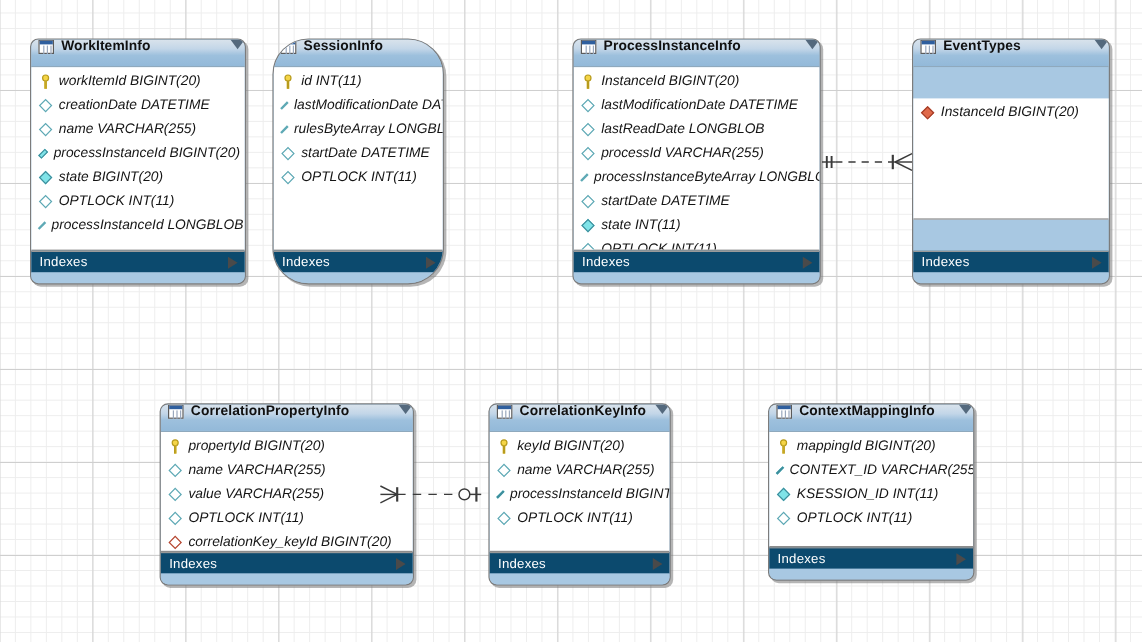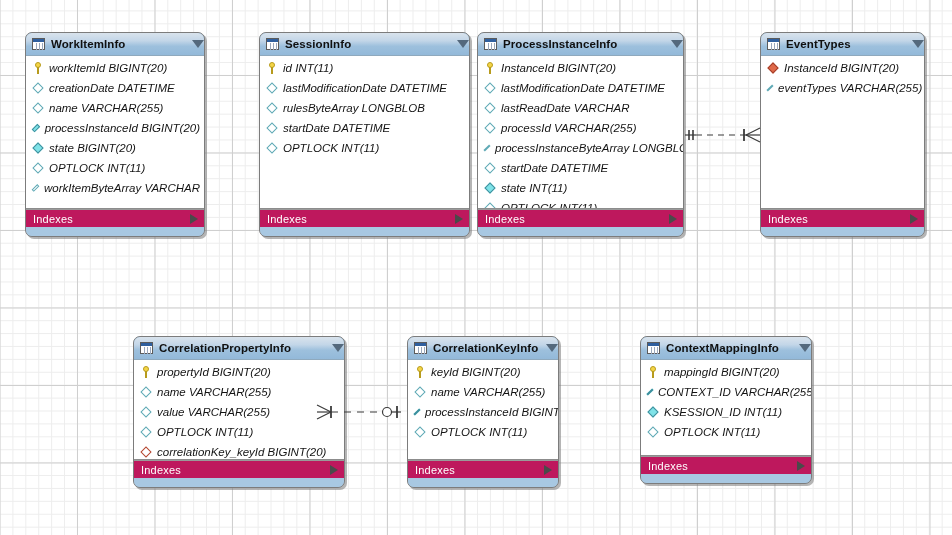--- a/index.html
+++ b/index.html
@@ -43,21 +43,21 @@
     box-shadow: 2px 2px 0 rgba(120,120,120,0.55);
     overflow: hidden;
     display: flex;
     flex-direction: column;
   }
 
   .entity-header {
     height: 22px;
     flex: 0 0 22px;
     display: flex;
-    align-items: center;
+    align-items: flex-start;
     padding: 0 0 0 6px;
     background: linear-gradient(to bottom, #d9e3ec 0%, #c3d6e8 35%, #9dc0dd 60%, #93b9d9 100%);
     border-bottom: 1px solid #8fa9bd;
     border-top-left-radius: 6px;
     border-top-right-radius: 6px;
   }
 
   
   .tbl-icon {
     width: 13px;
@@ -166,21 +166,21 @@
     font-size: 11.5px;
     color: #141414;
     line-height: 13px;
   }
 
   .entity-footer {
     flex: 0 0 auto;
   }
   .indexes-bar {
     height: 17px;
-    background: #be185d;
+    background: #0c4a6e;
     display: flex;
     align-items: center;
     padding: 0 6px 0 7px;
     border-top: 1px solid #9a9a9a;
   }
   .indexes-label {
     font-size: 11px;
     color: #ffffff;
     flex: 1 1 auto;
     letter-spacing: 0.2px;
@@ -236,32 +236,32 @@
           <div class="field-row">
             <span class="ico-dia dia-notnull"></span>
             <span class="field-text">state BIGINT(20)</span>
           </div>
           <div class="field-row">
             <span class="ico-dia dia-null"></span>
             <span class="field-text">OPTLOCK INT(11)</span>
           </div>
           <div class="field-row">
             <span class="ico-dia dia-null"></span>
-            <span class="field-text">workItemByteArray VARCHAR</span>
-          </div>
-        </div>
-        <div class="entity-footer">
-          <div class="indexes-bar">
-            <span class="indexes-label">Indexes</span>
-            <span class="indexes-arrow"></span>
-          </div>
-          <div class="entity-tail"></div>
-        </div>
-      </div>
-      <div class="entity" style="left: 259px; top: 32px; width: 211px; height: 205px;">
+            <span class="field-text">processInstanceId LONGBLOB</span>
+          </div>
+        </div>
+        <div class="entity-footer">
+          <div class="indexes-bar">
+            <span class="indexes-label">Indexes</span>
+            <span class="indexes-arrow"></span>
+          </div>
+          <div class="entity-tail"></div>
+        </div>
+      </div>
+      <div class="entity" style="left: 227px; top: 32px; width: 143px; height: 205px; border-radius: 30px;">
         <div class="entity-header">
           <span class="tbl-icon"></span>
           <span class="entity-title">SessionInfo</span>
           <span class="collapse-arrow"></span>
         </div>
         <div class="entity-body">
           <div class="field-row">
             <span class="field-ico ico-key"></span>
             <span class="field-text">id INT(11)</span>
           </div>
@@ -300,21 +300,21 @@
           <div class="field-row">
             <span class="field-ico ico-key"></span>
             <span class="field-text">InstanceId BIGINT(20)</span>
           </div>
           <div class="field-row">
             <span class="ico-dia dia-null"></span>
             <span class="field-text">lastModificationDate DATETIME</span>
           </div>
           <div class="field-row">
             <span class="ico-dia dia-null"></span>
-            <span class="field-text">lastReadDate VARCHAR</span>
+            <span class="field-text">lastReadDate LONGBLOB</span>
           </div>
           <div class="field-row">
             <span class="ico-dia dia-null"></span>
             <span class="field-text">processId VARCHAR(255)</span>
           </div>
           <div class="field-row">
             <span class="ico-dia dia-null"></span>
             <span class="field-text">processInstanceByteArray LONGBLOB</span>
           </div>
           <div class="field-row">
@@ -331,34 +331,30 @@
           </div>
         </div>
         <div class="entity-footer">
           <div class="indexes-bar">
             <span class="indexes-label">Indexes</span>
             <span class="indexes-arrow"></span>
           </div>
           <div class="entity-tail"></div>
         </div>
       </div>
-      <div class="entity" style="left: 760px; top: 32px; width: 165px; height: 205px;">
+      <div class="entity" style="left: 760px; top: 32px; width: 165px; height: 205px; gap: 26px;">
         <div class="entity-header">
           <span class="tbl-icon"></span>
           <span class="entity-title">EventTypes</span>
           <span class="collapse-arrow"></span>
         </div>
         <div class="entity-body">
           <div class="field-row">
             <span class="ico-dia dia-fk-filled"></span>
             <span class="field-text">InstanceId BIGINT(20)</span>
-          </div>
-          <div class="field-row">
-            <span class="ico-dia dia-null"></span>
-            <span class="field-text">eventTypes VARCHAR(255)</span>
           </div>
         </div>
         <div class="entity-footer">
           <div class="indexes-bar">
             <span class="indexes-label">Indexes</span>
             <span class="indexes-arrow"></span>
           </div>
           <div class="entity-tail"></div>
         </div>
       </div>

